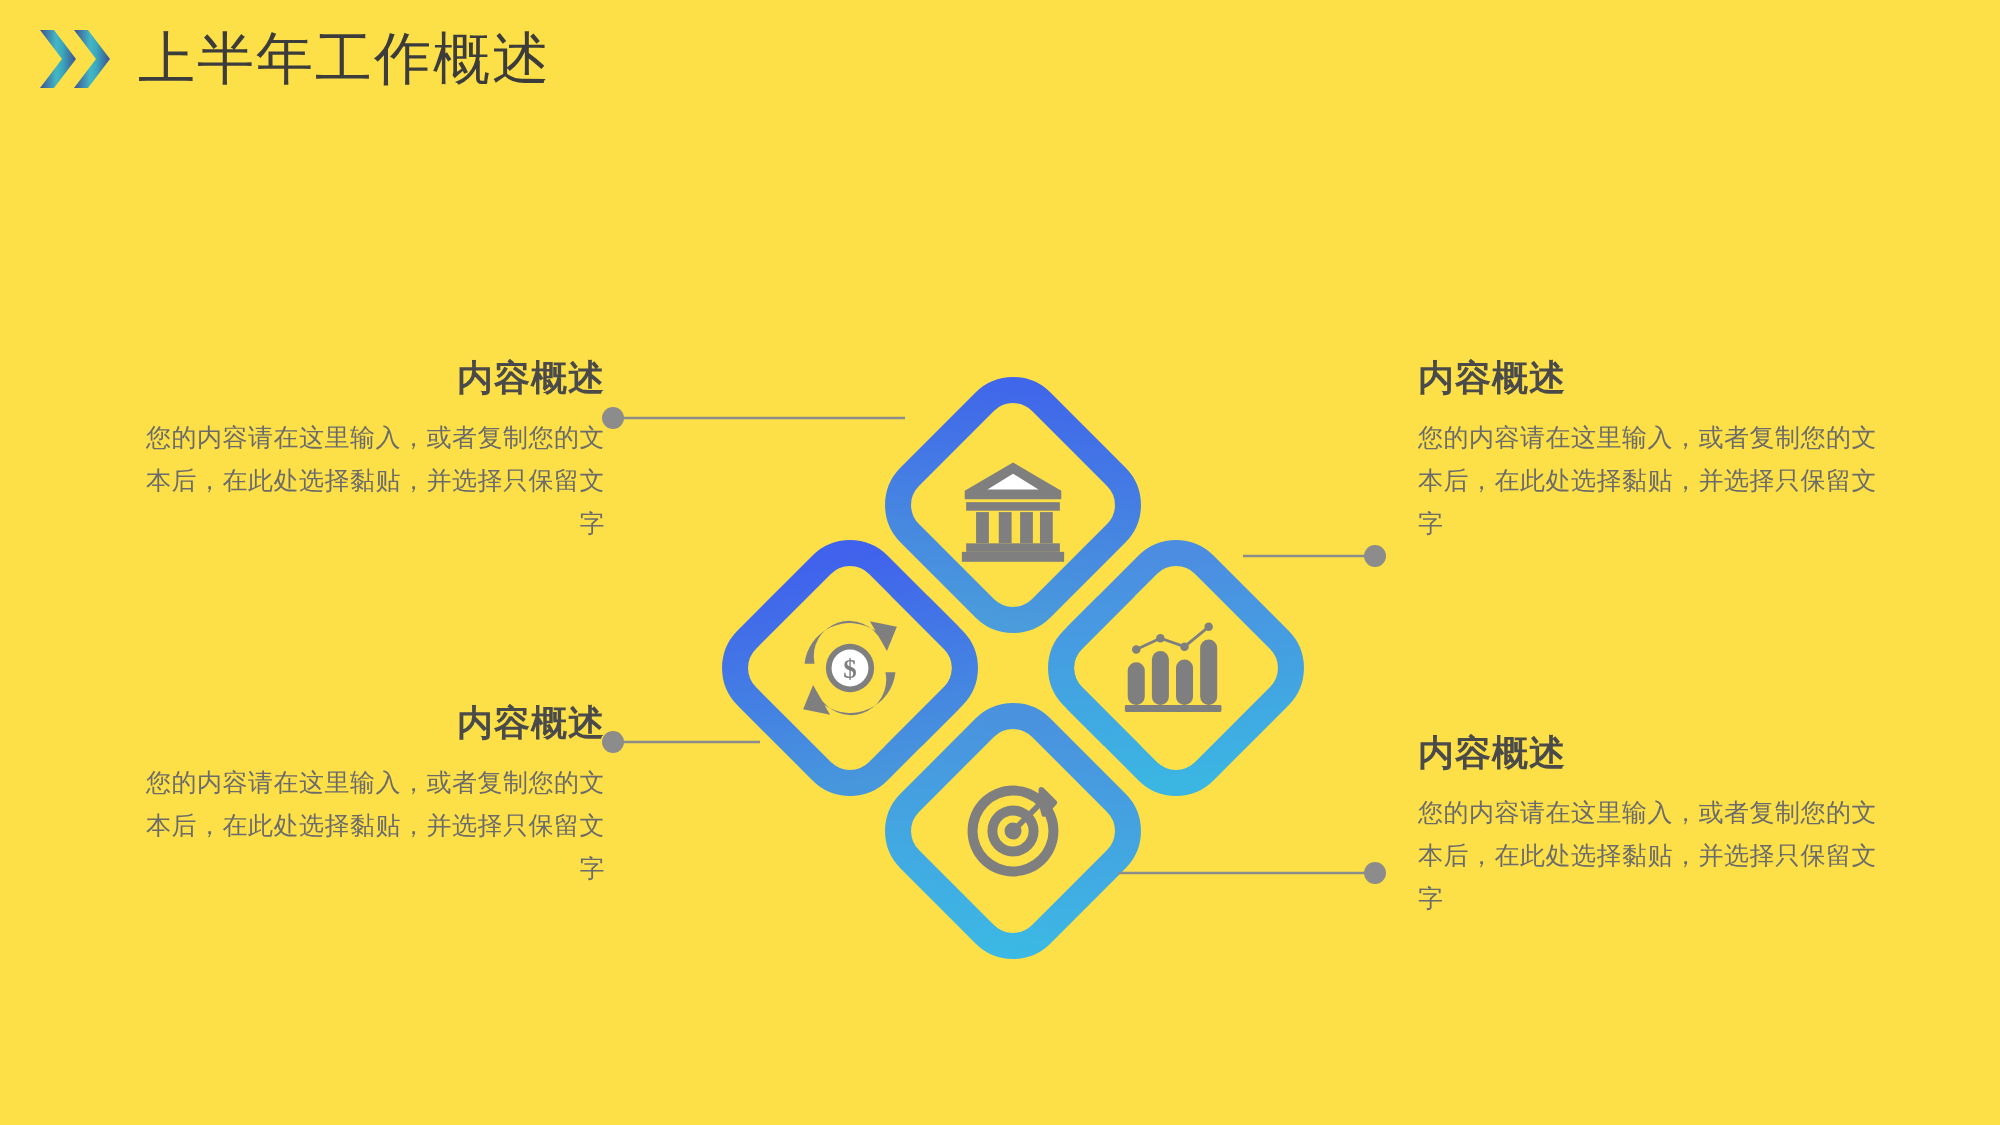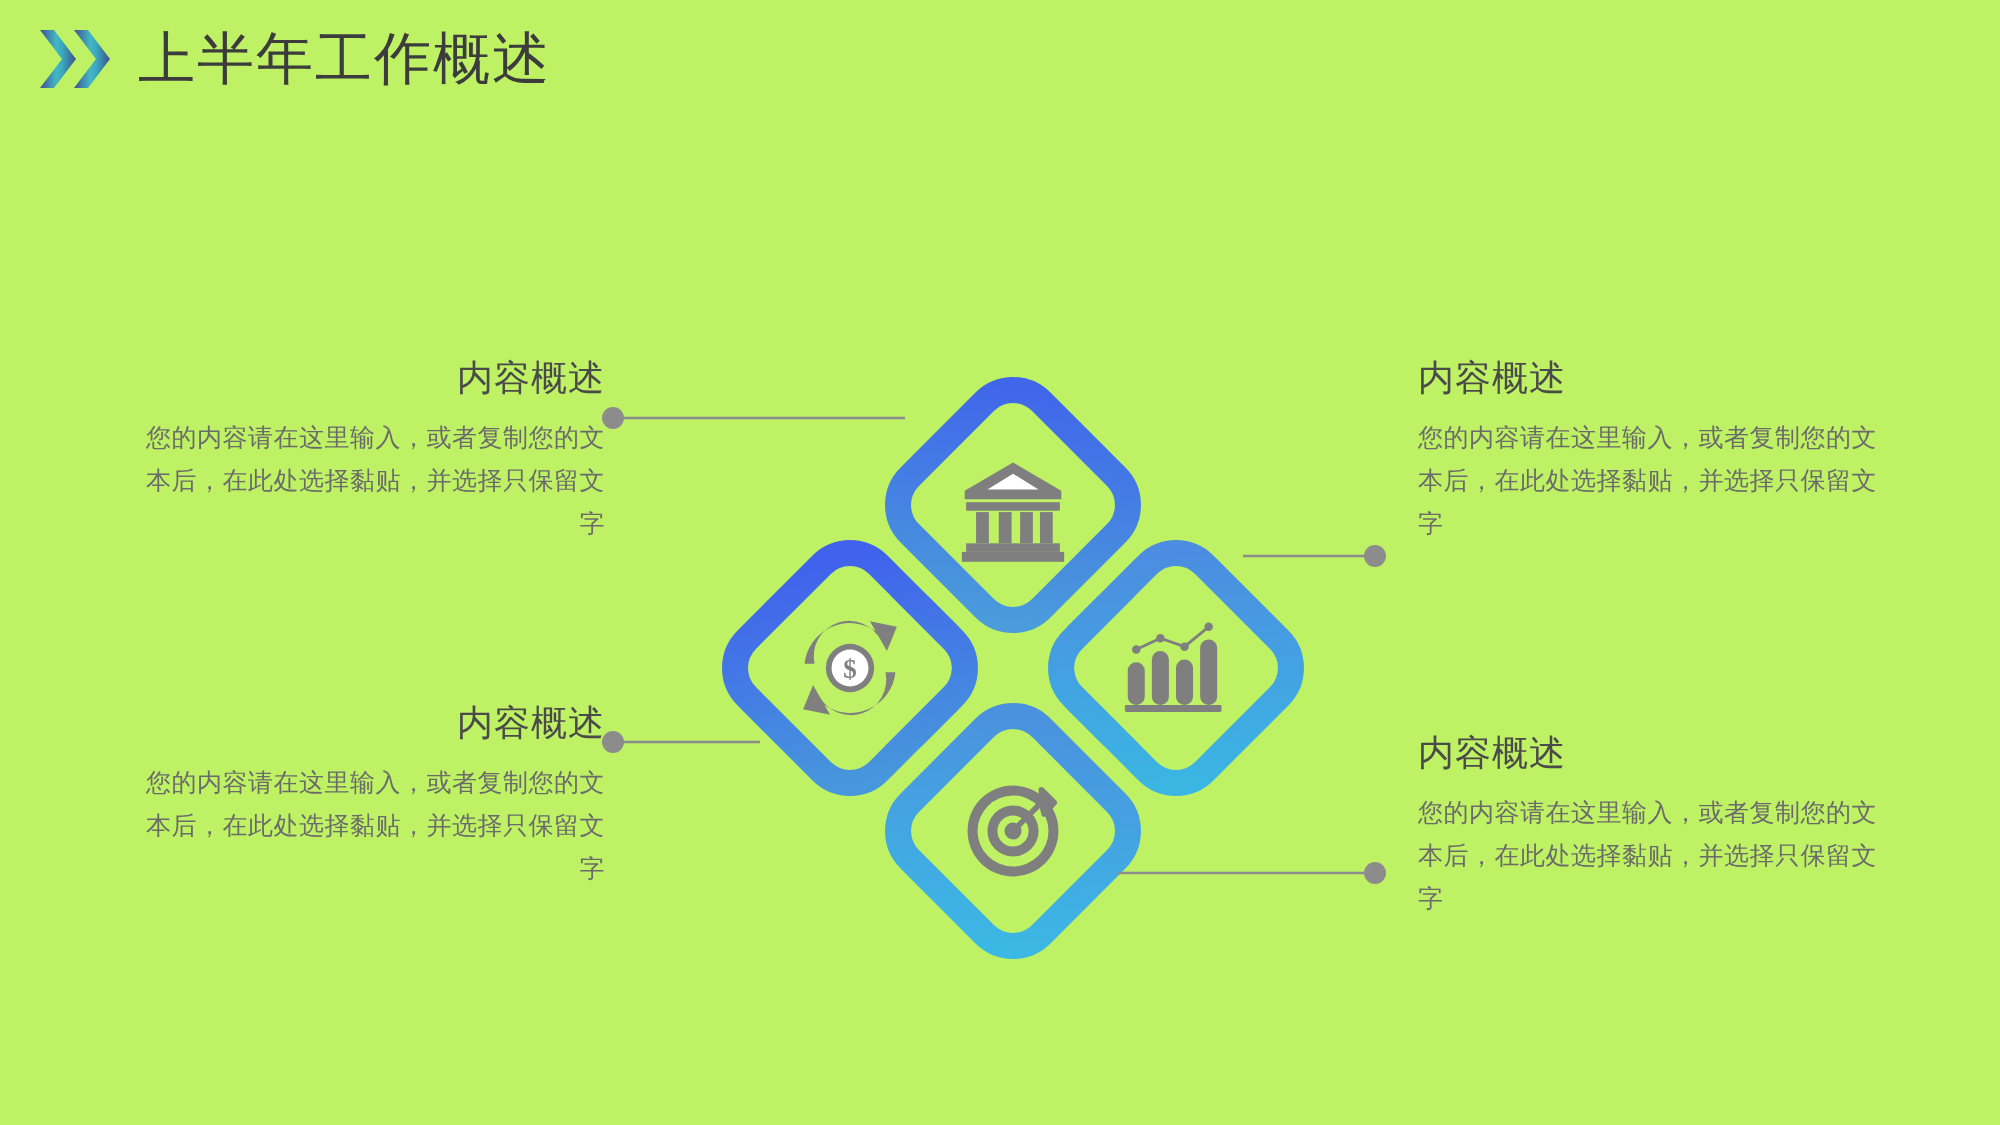--- a/index.html
+++ b/index.html
@@ -6,21 +6,21 @@
   * { margin:0; padding:0; box-sizing:border-box; }
   html, body {
     width:2000px; height:1125px;
     background:#ffffff;
     font-family:"Liberation Sans","DejaVu Sans",sans-serif;
     overflow:hidden;
   }
   .slide {
     position:relative;
     width:2000px; height:1125px;
-    background:#bef264;
+    background:#fde047;
   }
 
   
   .header {
     position:absolute;
     left:38px; top:28px;
     display:flex;
     align-items:center;
     gap:26px;
   }
@@ -54,21 +54,21 @@
     position:absolute;
     width:470px;
   }
   .info.left  { text-align:right; }
   .info.right { text-align:left;  }
 
   .info-title {
     font-size:36px;
     line-height:1.3;
     color:#4a4a4a;
-    font-weight:400;
+    font-weight:700;
     letter-spacing:1px;
     margin-bottom:14px;
   }
   .info-body {
     font-size:25px;
     line-height:1.72;
     color:#6b6b6b;
     font-weight:400;
     letter-spacing:0.5px;
   }

